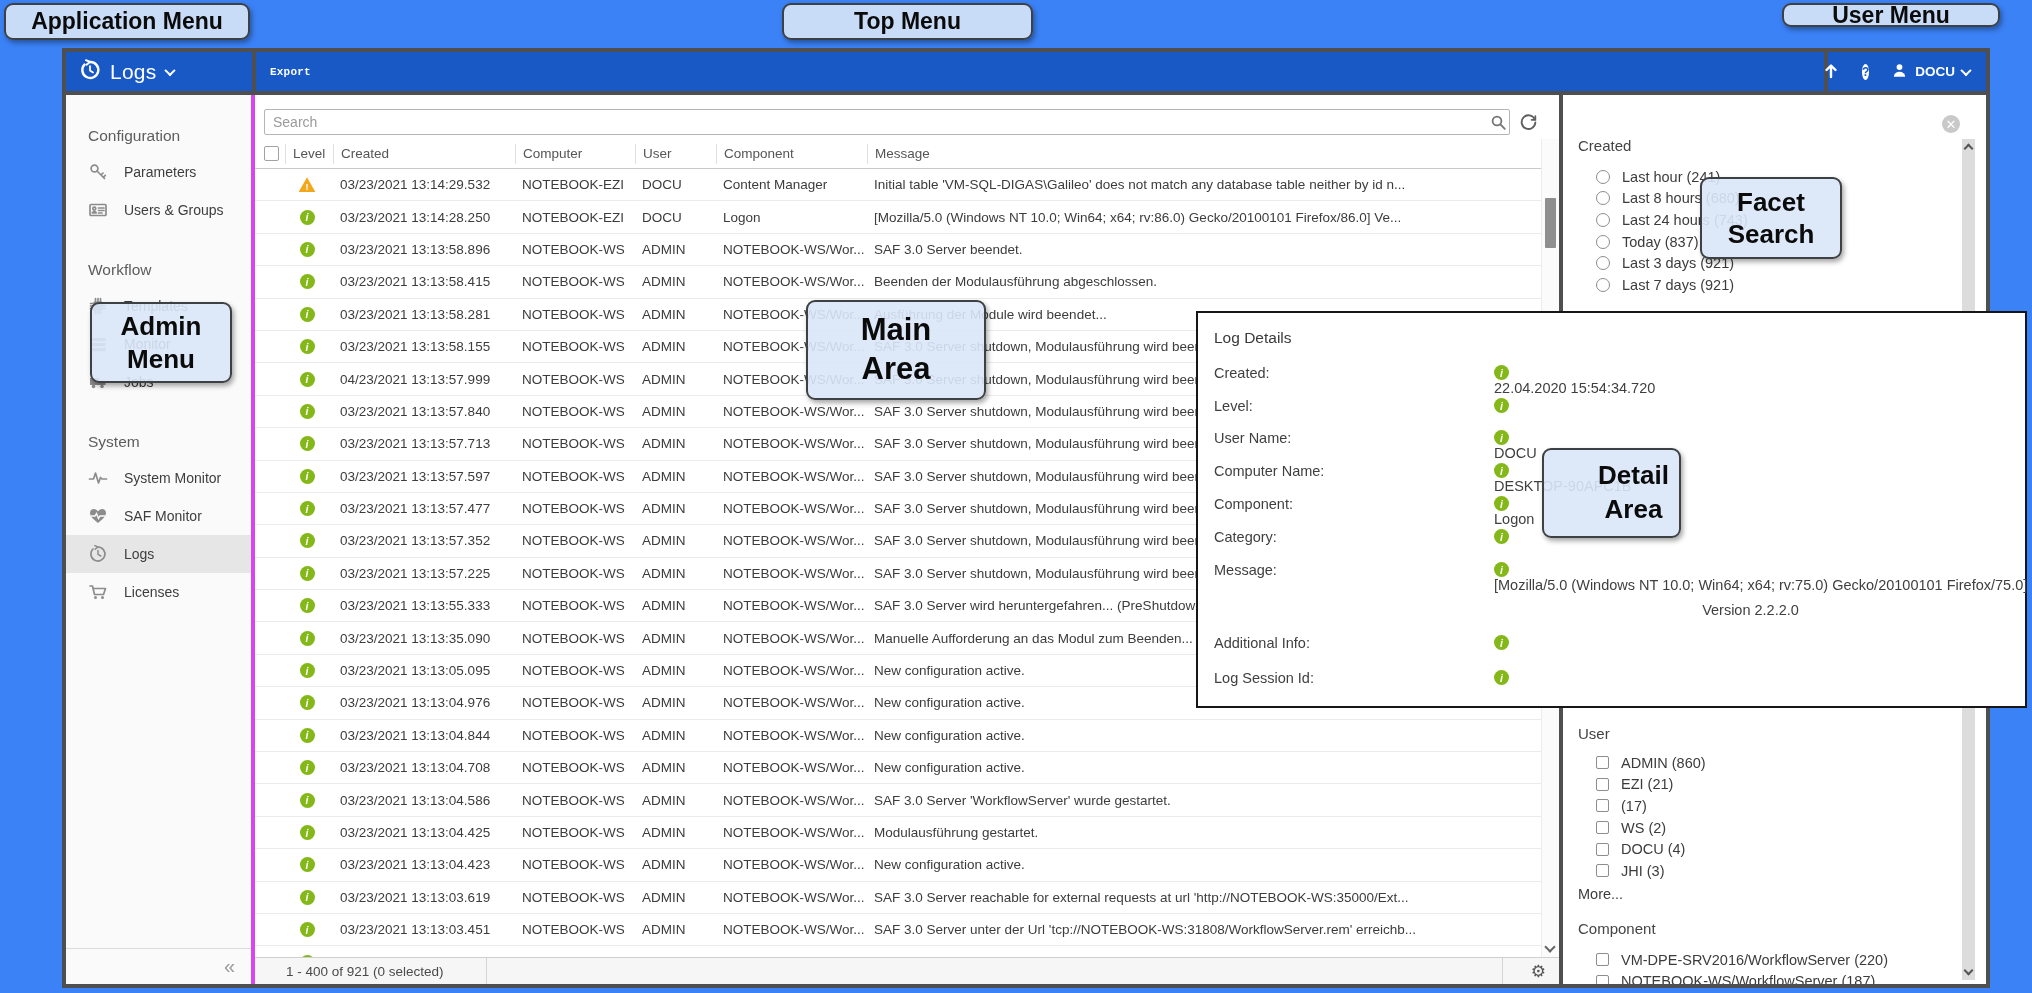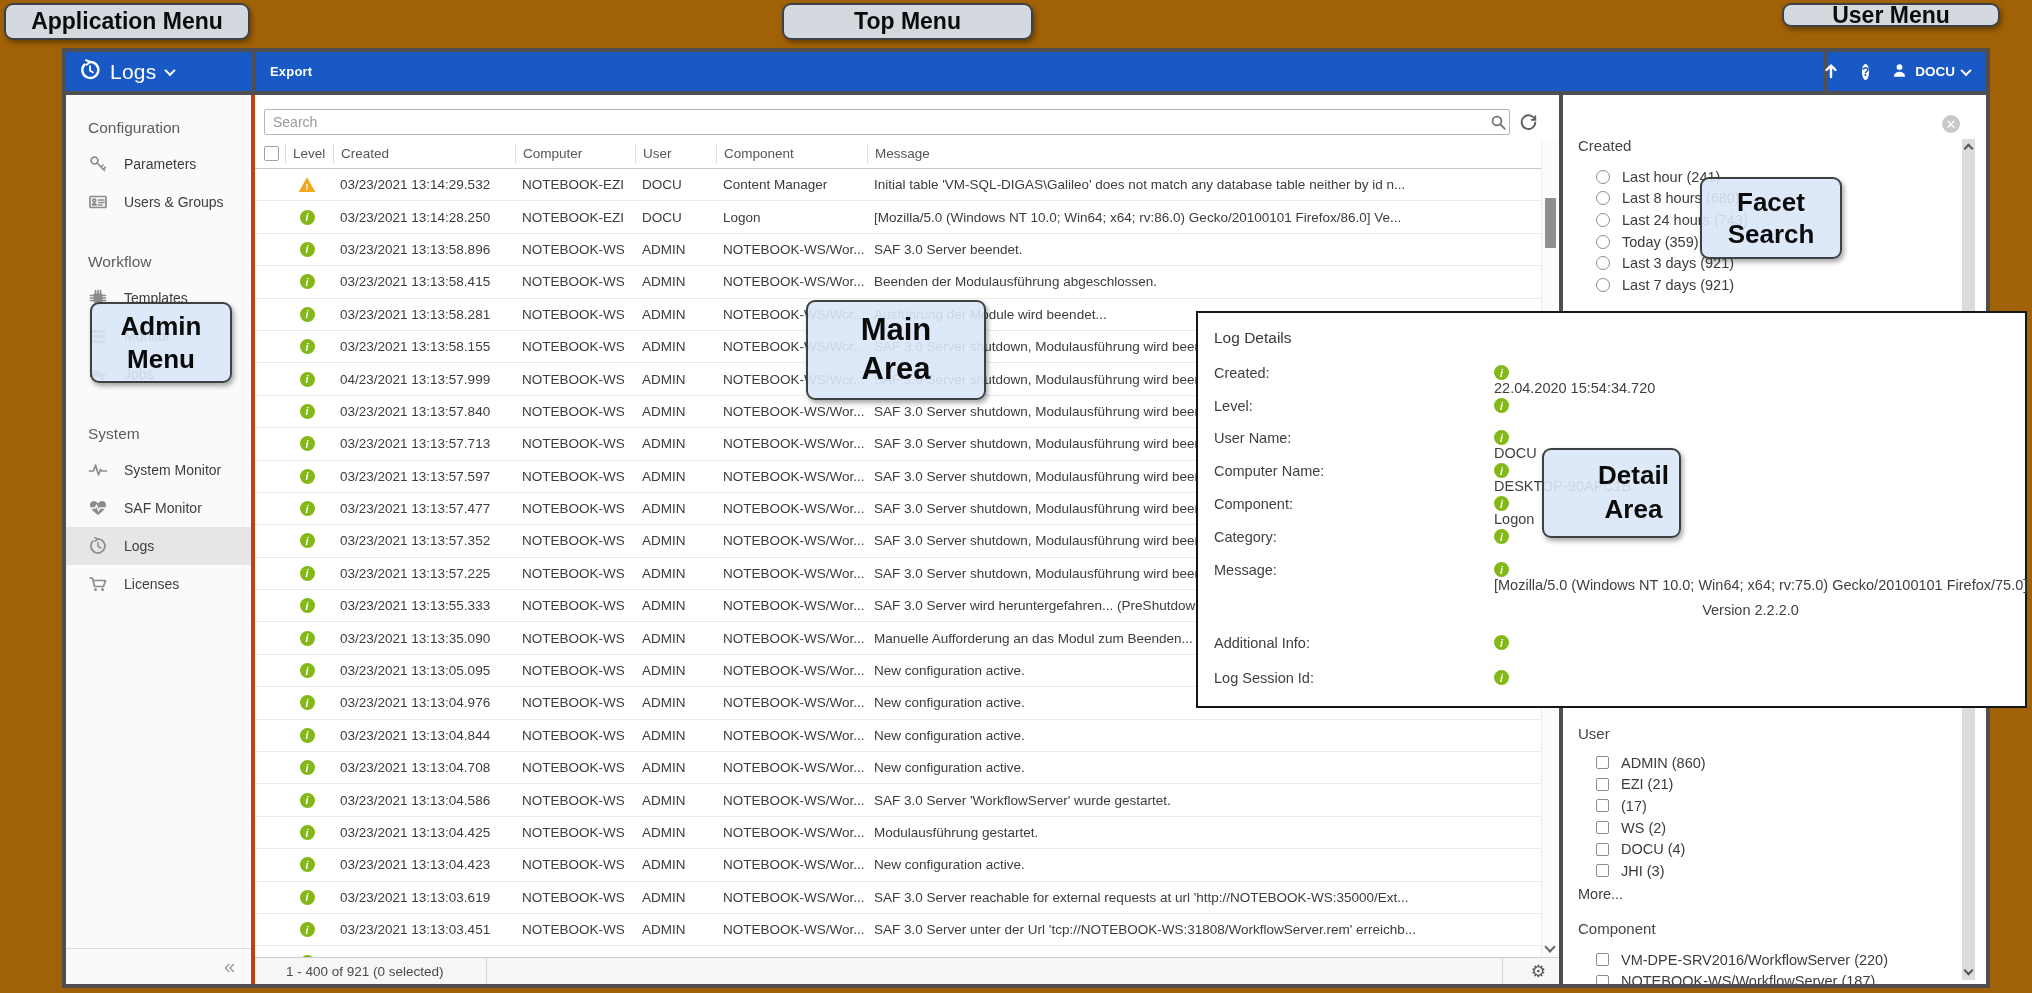--- a/index.html
+++ b/index.html
@@ -1,17 +1,17 @@
 <!DOCTYPE html>
 <html><head>
 <meta charset="utf-8">
 <style>
   * { margin:0; padding:0; box-sizing:border-box; }
   html,body { background:#fff; font-family:"Liberation Sans", sans-serif; }
-  .canvas { position:relative; width:2032px; height:993px; background:#a16207; overflow:hidden; }
+  .canvas { position:relative; width:2032px; height:993px; background:#3b82f6; overflow:hidden; }
 
   
   .callout { position:absolute; z-index:60; background:rgba(217,229,247,0.9); border:2.5px solid #3e4144;
              border-radius:9px; display:flex; align-items:center; justify-content:center; text-align:center;
              font-weight:bold; color:#0b0b0b; box-shadow:2px 3px 5px rgba(0,0,0,0.35); }
   .co-app    { left:4px;    top:3px;   width:246px; height:37px; font-size:23px; }
   .co-top    { left:782px;  top:3px;   width:251px; height:37px; font-size:23px; }
   .co-user   { left:1782px; top:3px;   width:218px; height:24px; font-size:23px; }
   .co-admin  { left:90px;   top:302px; width:142px; height:81px; font-size:26px; line-height:1.25; }
   .co-admin span { width:95px; display:block; }
@@ -24,31 +24,31 @@
 
   
   .window { position:absolute; left:62px; top:48px; width:1928px; height:940px; border:4px solid #4f4f4f; background:#fff; z-index:10; }
 
   
   .titlebar { height:43px; border-bottom:4px solid #4f4f4f; background:#4f4f4f; display:flex; }
   .tb-sec { background:#1859c6; height:39px; display:flex; align-items:center; color:#fff; }
   .tb-app { width:186px; margin-right:4px; padding-left:13px; }
   .tb-app-title { font-size:21px; margin:0 10px 0 9px; letter-spacing:.2px; }
   .tb-menu { flex:1; margin-right:4px; padding-left:14px; }
-  .tb-menu-item { font-size:13px; font-weight:bold; letter-spacing:.2px; }
+  .tb-menu-item { font-size:11px; font-weight:bold; letter-spacing:.2px;font-family:Liberation Mono, monospace; }
   .tb-right { width:158px; display:flex; align-items:center; justify-content:flex-end; gap:22px; padding-right:16px; }
   .chev { width:8px; height:8px; border-right:2.5px solid #fff; border-bottom:2.5px solid #fff; transform:rotate(45deg) translate(-1px,-1px); display:inline-block; }
   .tb-user { display:flex; align-items:center; gap:7px; font-size:13.5px; font-weight:bold; }
   .help-disc { width:16px; height:16px; border-radius:50%; background:#fff; color:#1859c6; font-size:12px; font-weight:bold; display:flex; align-items:center; justify-content:center; }
 
   
   .winbody { display:flex; height:889px; }
 
   
-  .sidebar { width:189px; background:#fafafa; border-right:4px solid #c2410c; position:relative; padding-top:16px; flex:none; }
+  .sidebar { width:189px; background:#fafafa; border-right:4px solid #d946ef; position:relative; padding-top:24px; flex:none; }
   .sb-header { height:34px; display:flex; align-items:center; padding-left:22px; color:#5d5d5d; font-size:15.5px; }
   .sb-header.gap { margin-top:24px; }
   .sb-item { height:38px; display:flex; align-items:center; padding-left:22px; gap:16px; color:#3d3d3d; font-size:14px; cursor:pointer; }
   .sb-item .ic { width:20px; height:20px; flex:none; display:flex; align-items:center; justify-content:center; }
   .sb-item.selected { background:#e6e6e6; }
   .sb-foot { position:absolute; left:0; right:0; bottom:0; height:36px; border-top:1px solid #dcdcdc; display:flex; align-items:center; justify-content:flex-end; padding-right:16px; color:#9a9a9a; font-size:20px; }
   svg.gicon { stroke:#8c8c8c; fill:none; stroke-width:1.7; stroke-linecap:round; stroke-linejoin:round; }
   svg.gicon .fill { fill:#8c8c8c; stroke:none; }
 
   
@@ -610,21 +610,21 @@
     <span class="f-label">Last 8 hours (680)</span>
   </label>
 
   <label class="f-item">
     <span class="radio"></span>
     <span class="f-label">Last 24 hours (743)</span>
   </label>
 
   <label class="f-item">
     <span class="radio"></span>
-    <span class="f-label">Today (359)</span>
+    <span class="f-label">Today (837)</span>
   </label>
 
   <label class="f-item">
     <span class="radio"></span>
     <span class="f-label">Last 3 days (921)</span>
   </label>
 
   <label class="f-item">
     <span class="radio"></span>
     <span class="f-label">Last 7 days (921)</span>

